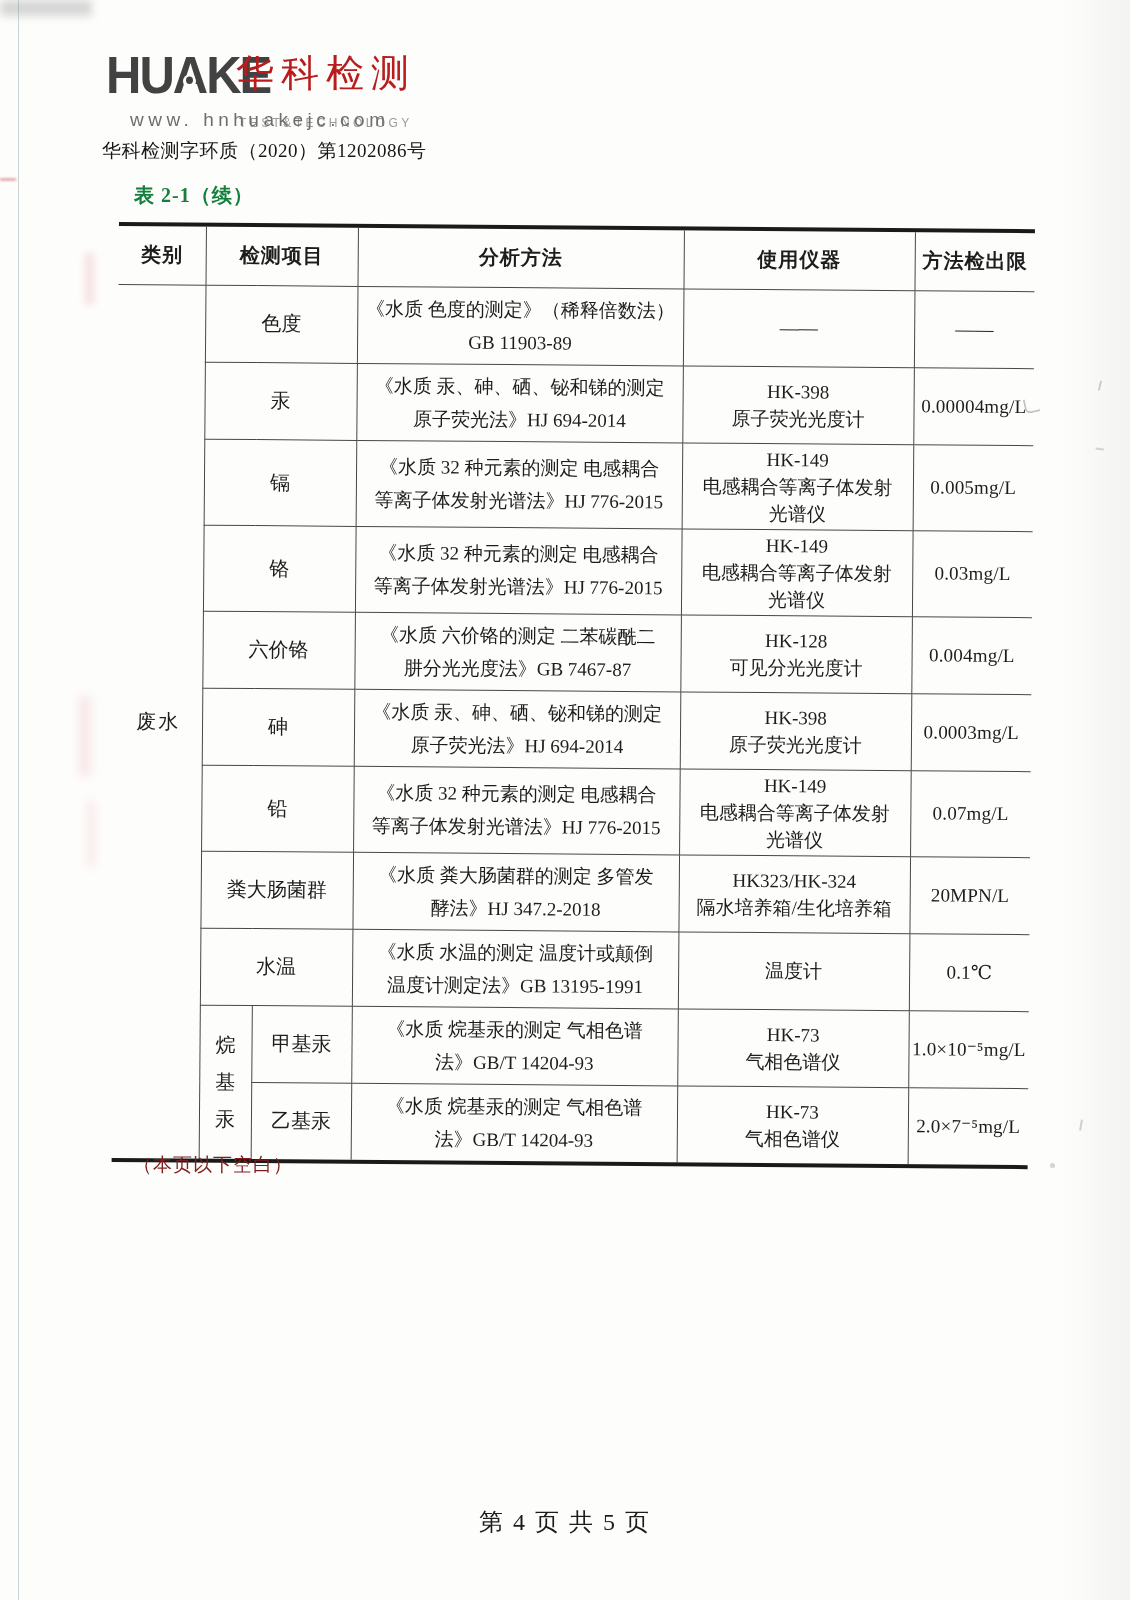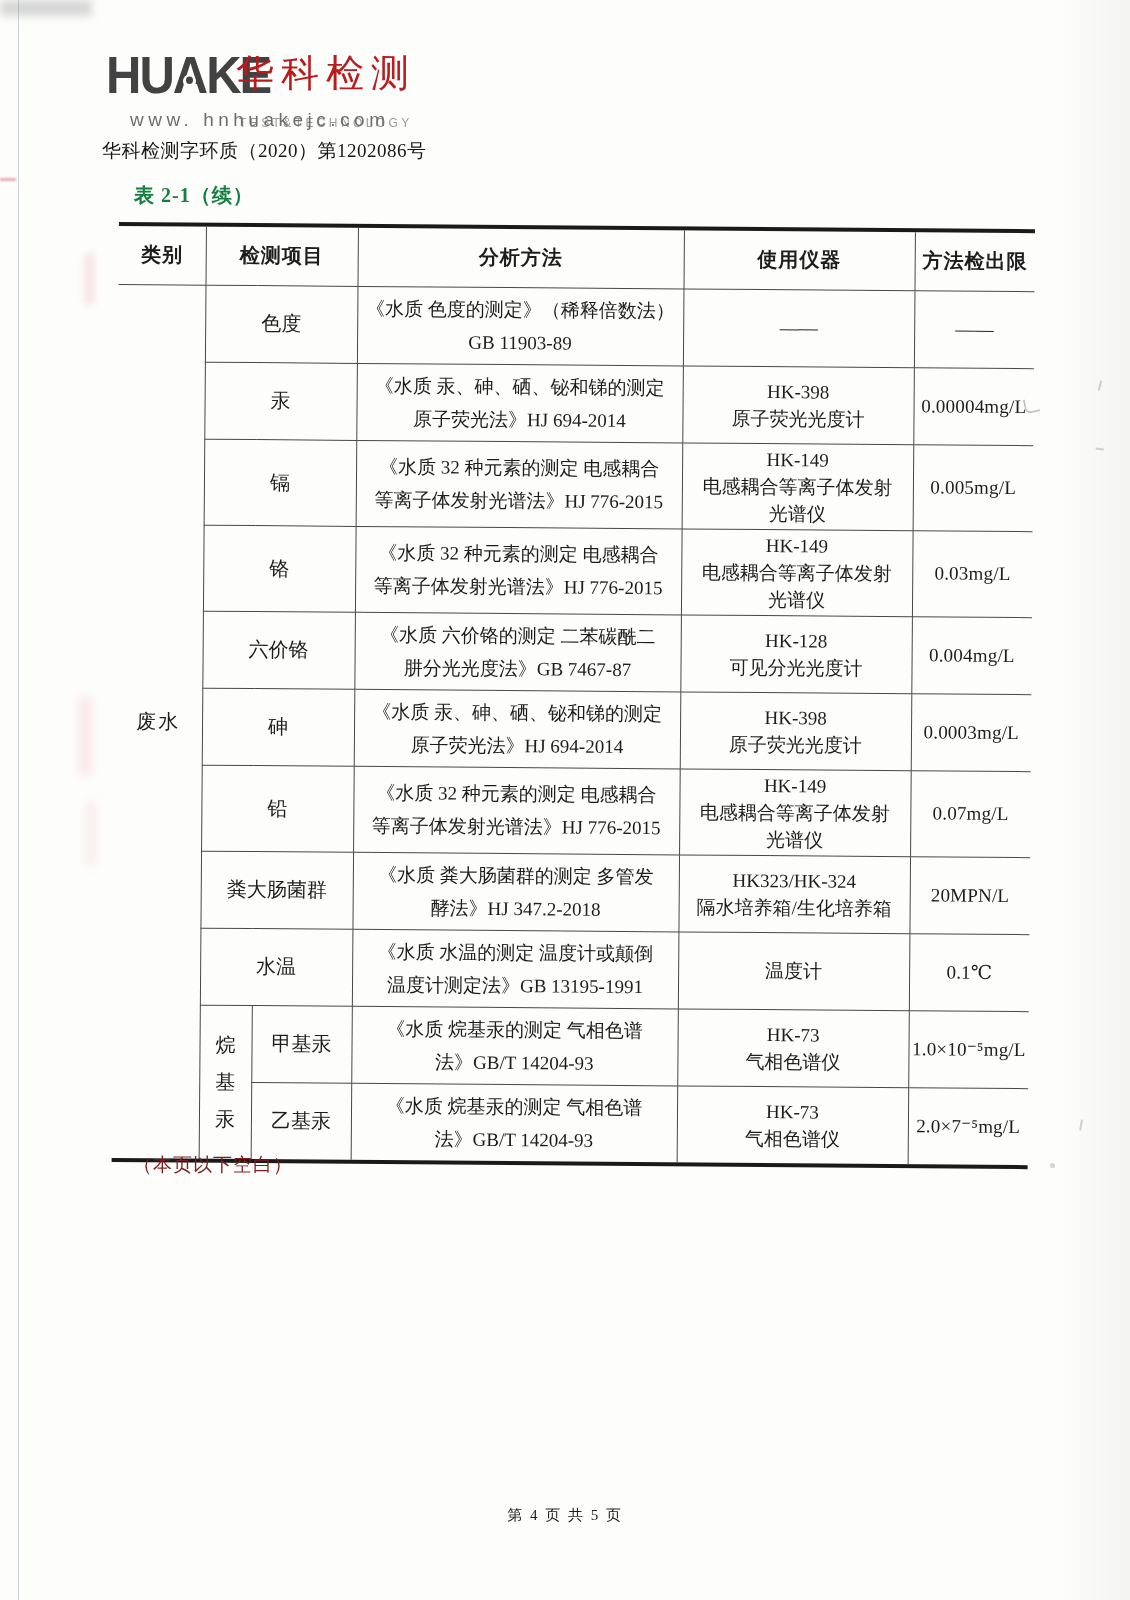--- a/index.html
+++ b/index.html
@@ -73,21 +73,21 @@
   .t .nl{border-left:none;}
   .t .nr{border-right:none;}
   .t td{font-size:20px;line-height:33px;}
   .t td.cat{font-size:20px;letter-spacing:2px;border-bottom:none;}
   .t td.alkyl{font-size:20px;line-height:37px;border-bottom:none;}
   .t td.method{font-size:19px;line-height:33px;}
   .t td.instr{font-size:19px;line-height:27px;}
   .t td.limit{font-size:19px;line-height:26px;letter-spacing:.2px;}
 
   .blank-note{position:absolute;left:133px;top:1152px;font-size:19px;color:#7f1d1d;letter-spacing:1px;}
-  .footer{position:absolute;left:0;top:1506px;width:1130px;text-align:center;font-size:15px;color:#1c1c1c;letter-spacing:2px;}
+  .footer{position:absolute;left:0;top:1506px;width:1130px;text-align:center;font-size:24px;color:#1c1c1c;letter-spacing:2px;}
 </style>
 </head>
 <body>
 
 <div class="page">
 
   <div class="edge-line"></div>
   <div class="corner-smudge"></div>
   <div class="pink-tick"></div>
   <div class="pink-smudge-1"></div>

